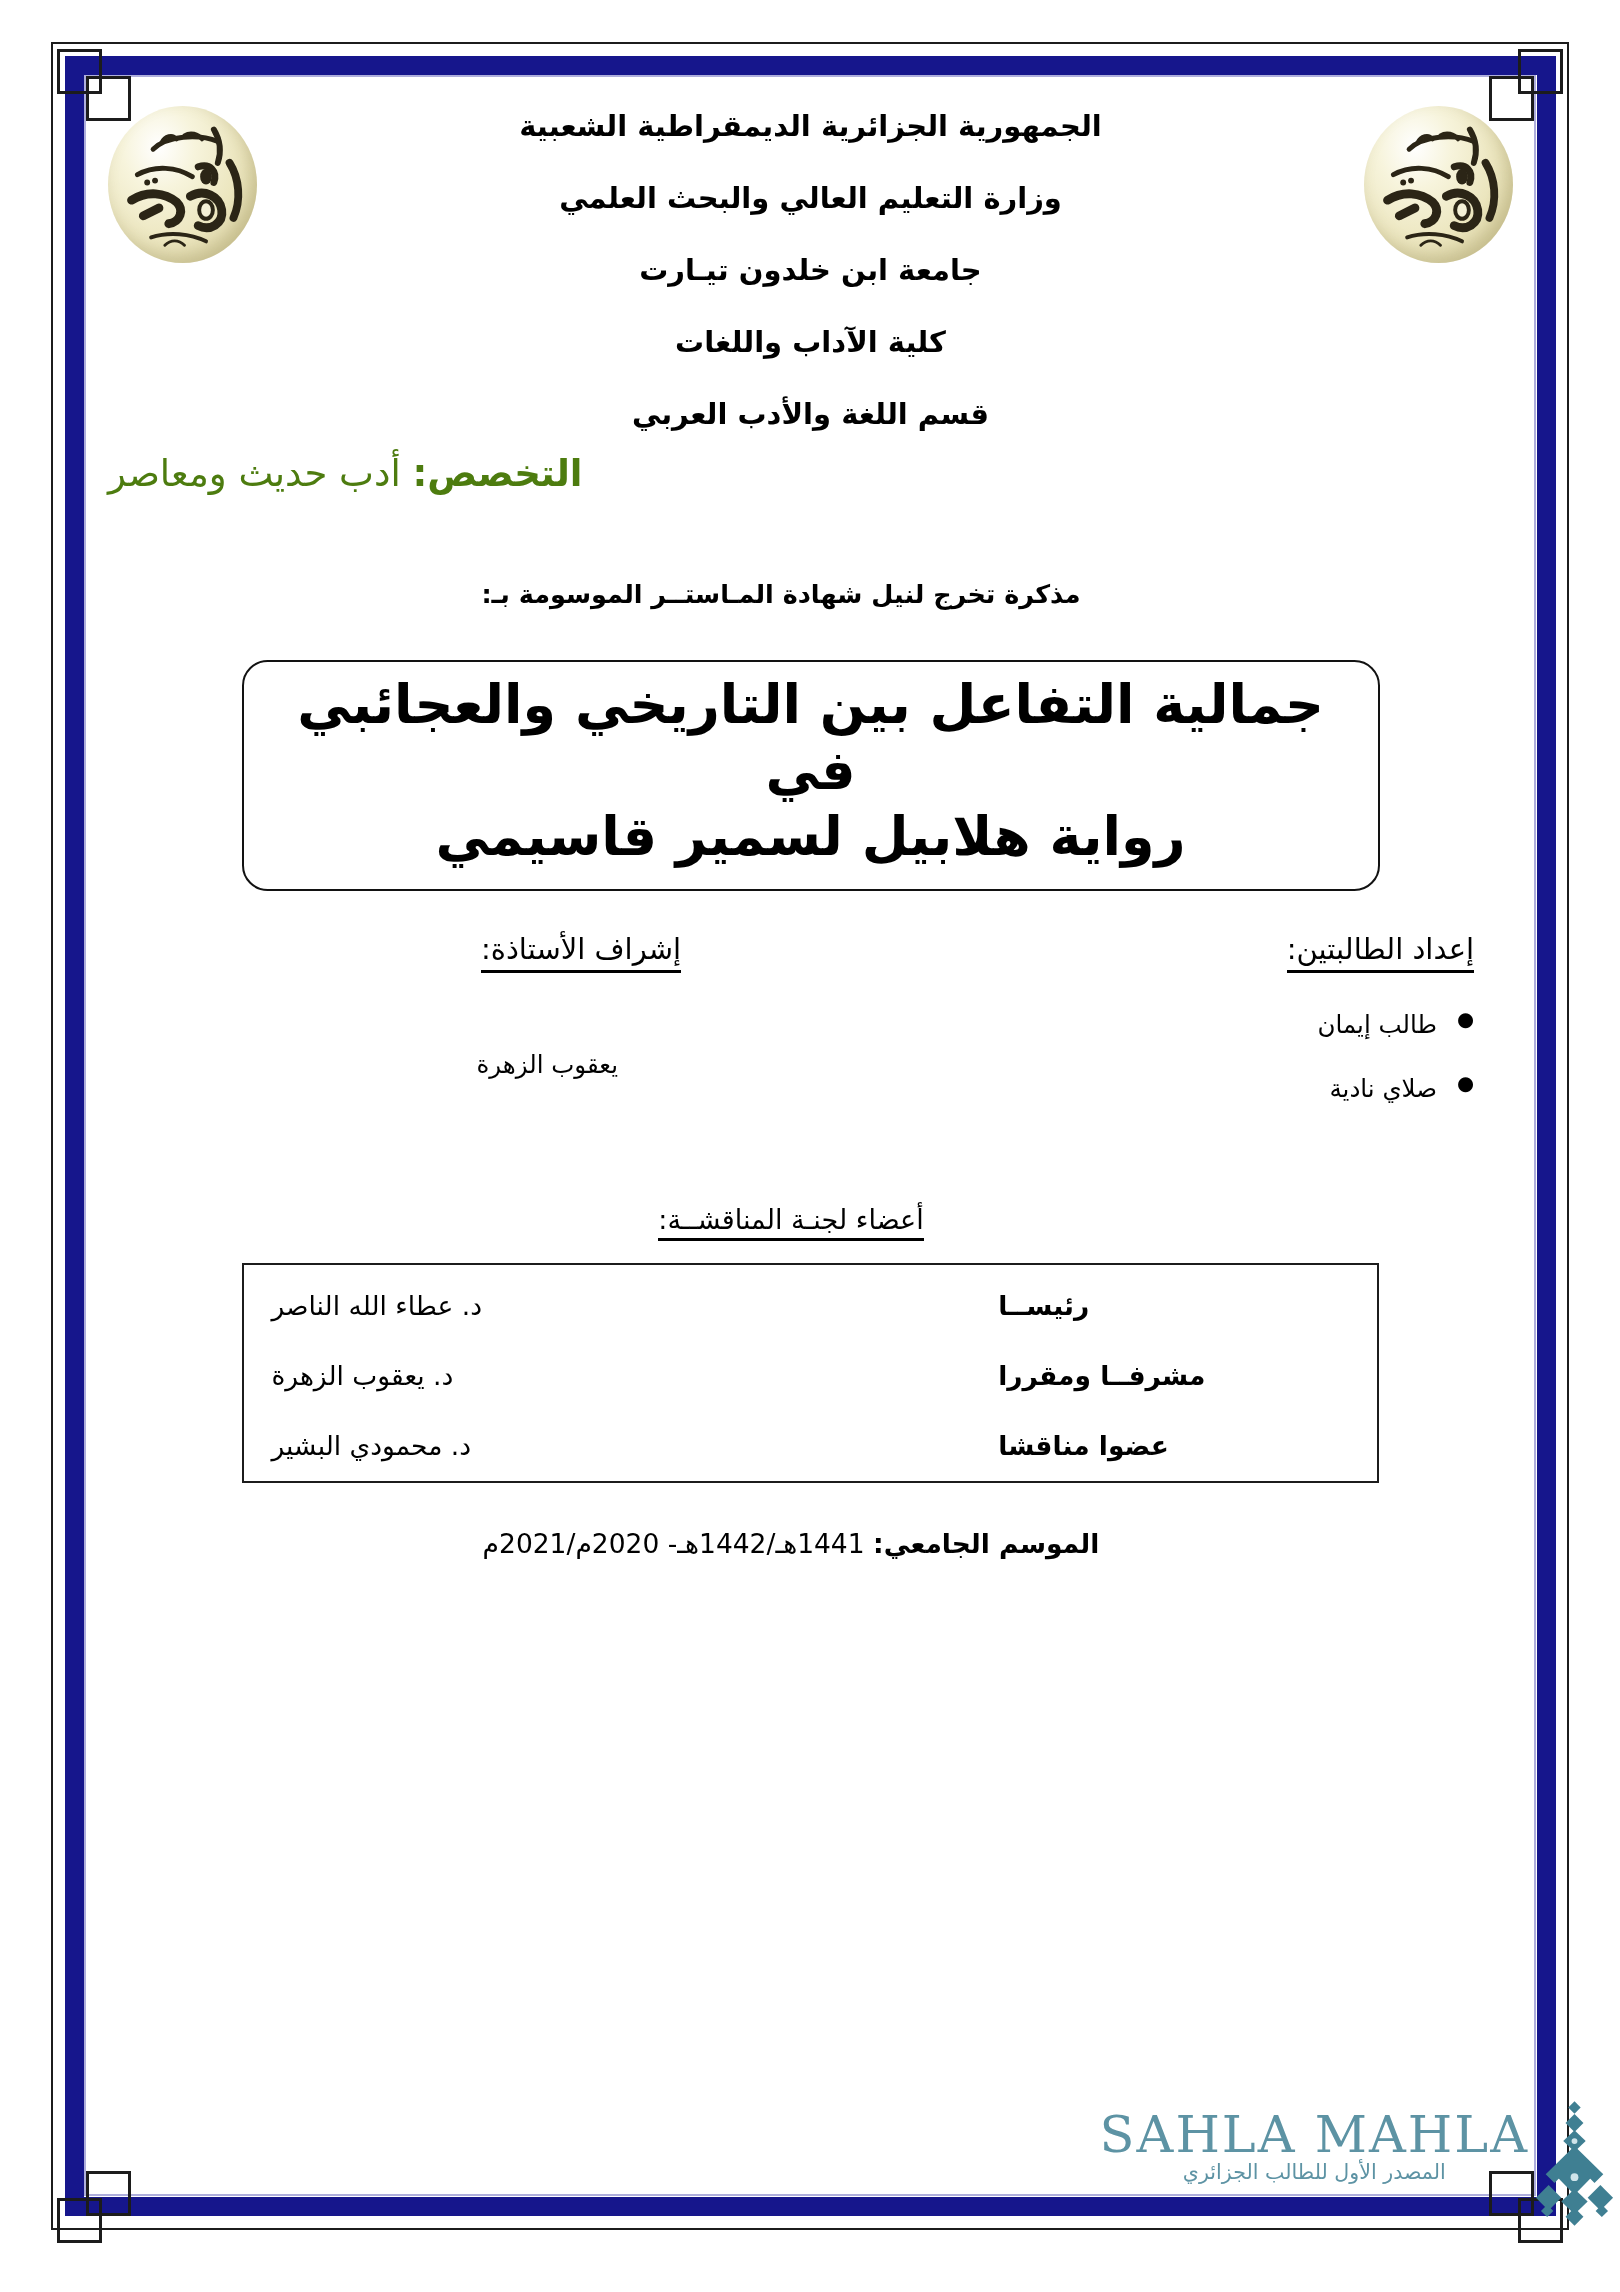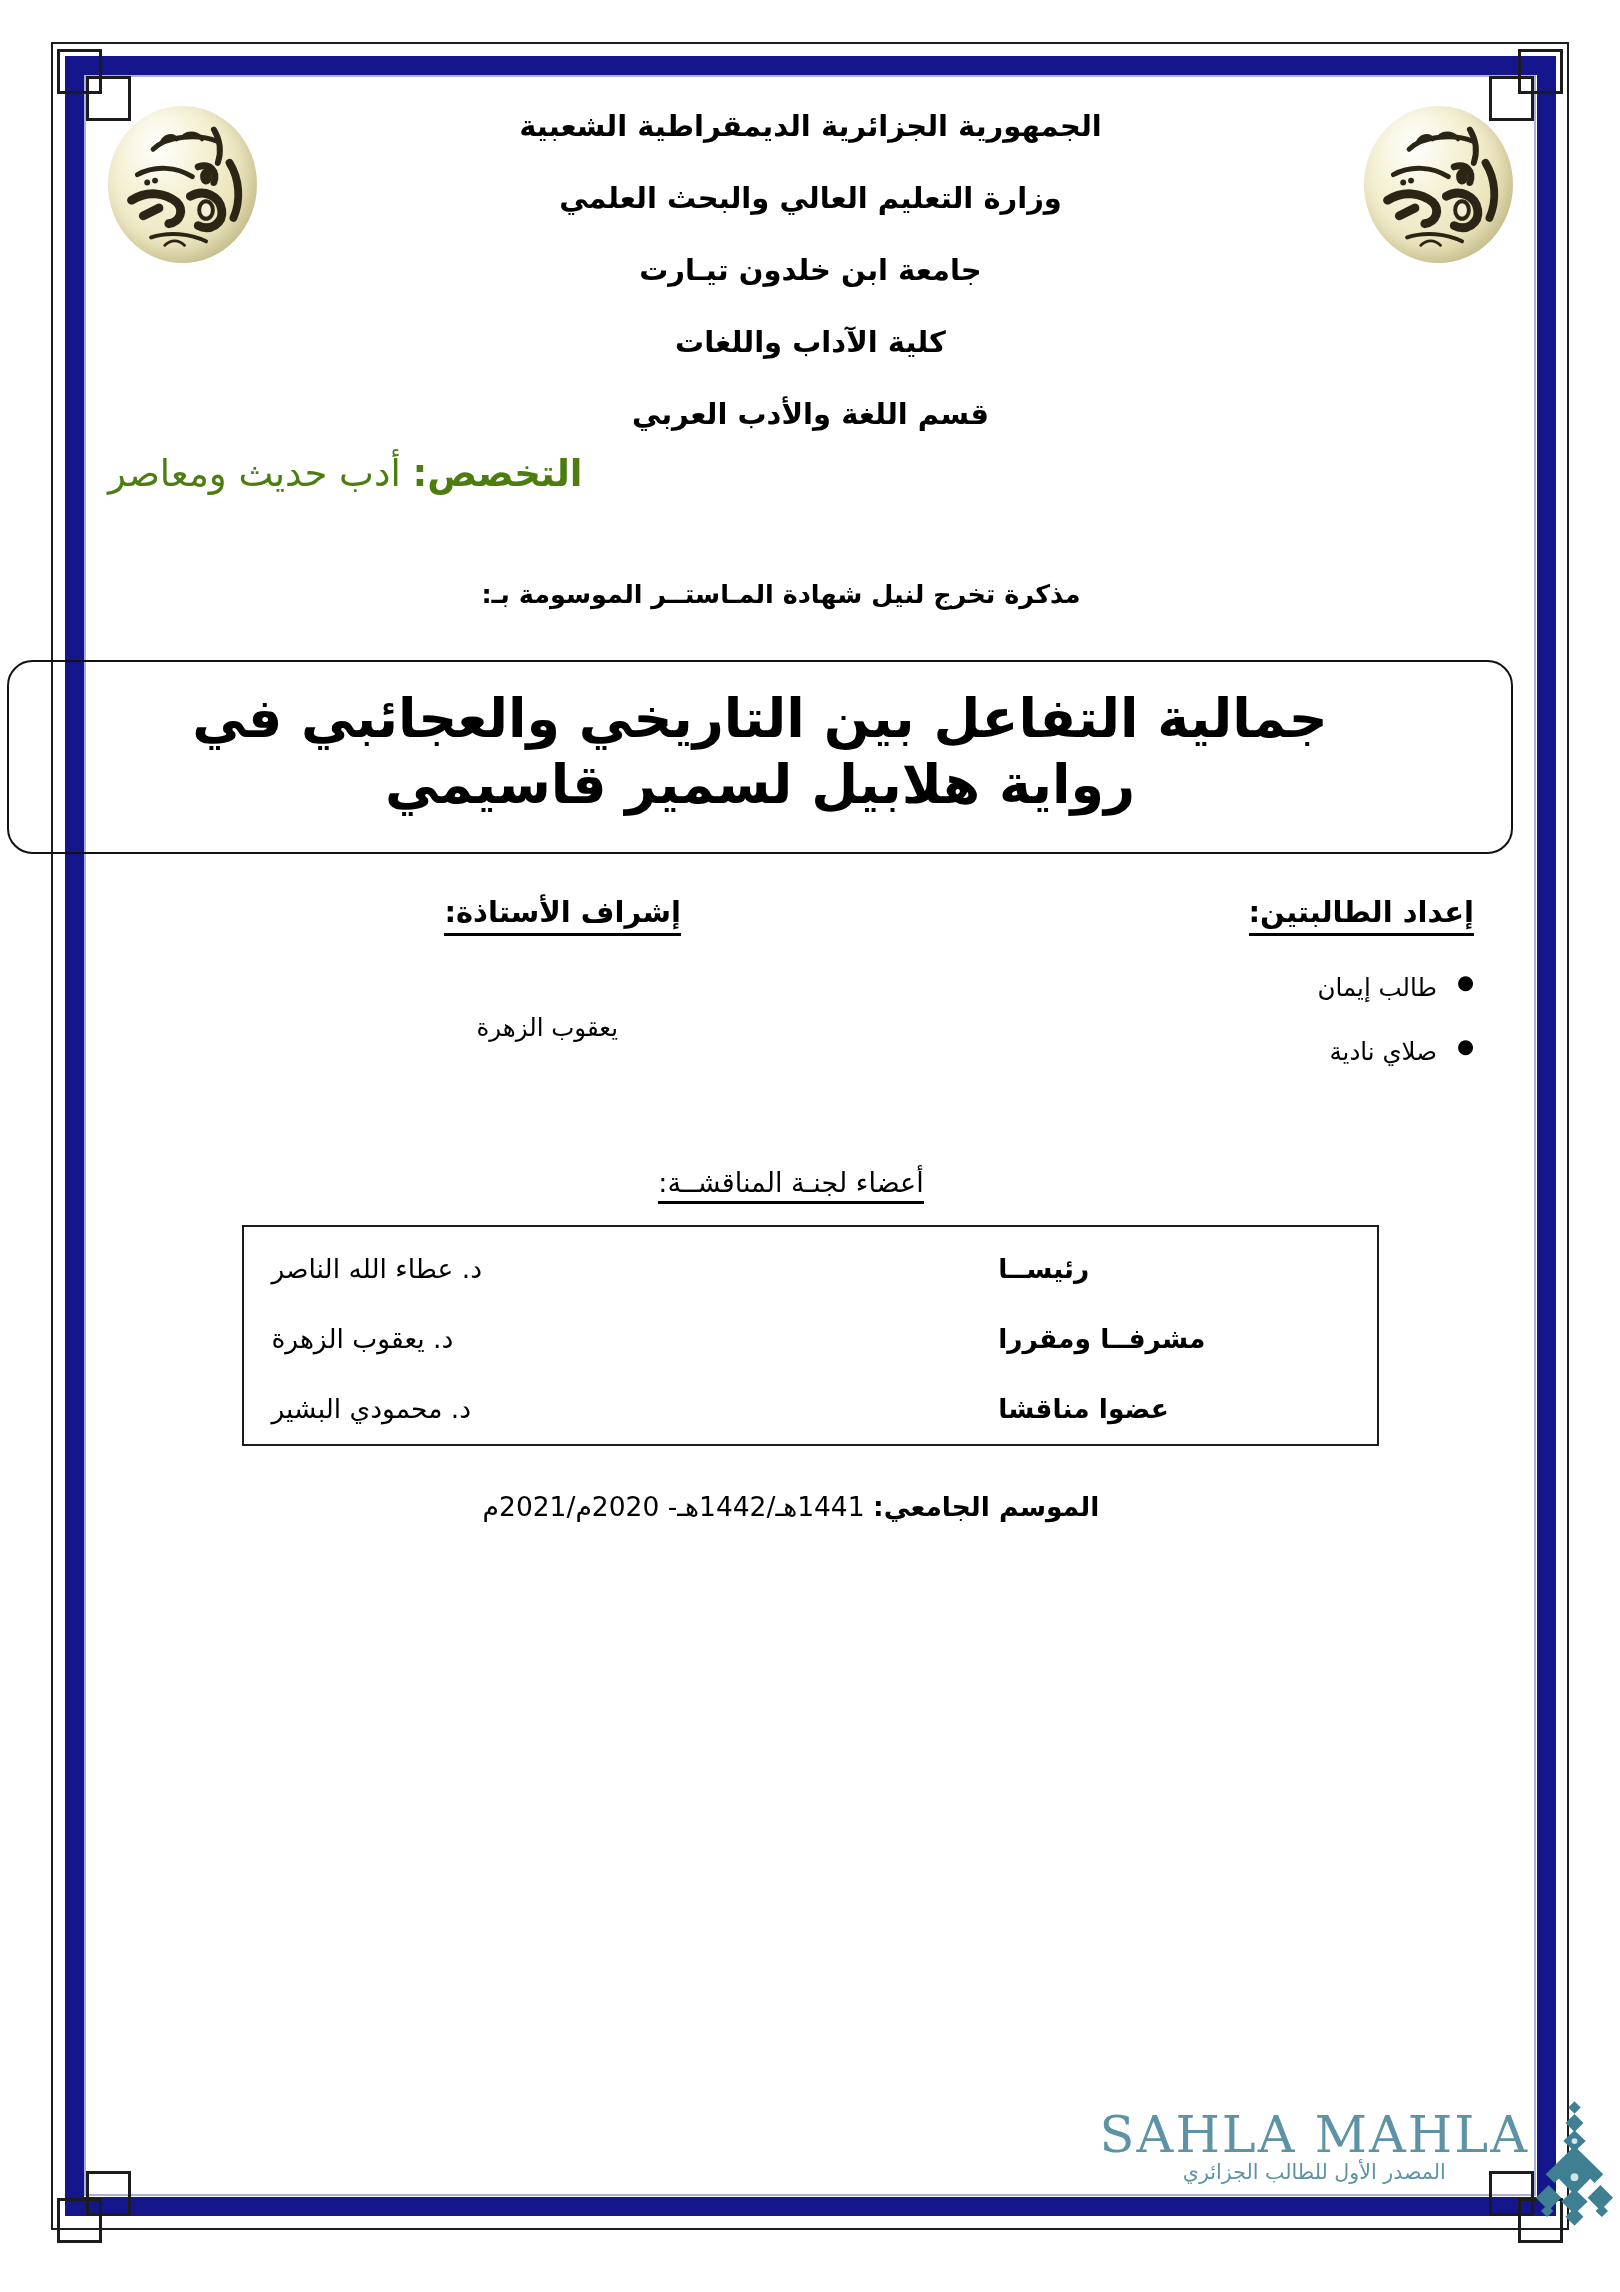--- a/index.html
+++ b/index.html
@@ -123,21 +123,21 @@
     text-align: center;
     padding-right: 59px;
     font-weight: bold;
     font-size: 25.5px;
     color: #000;
   }
 
   
   .title-box {
     margin: 51px auto 0 auto;
-    width: 1506px;
+    width: 1138px;
     min-height: 194px;
     border: 2.9px solid #121212;
     border-radius: 25.5px;
     display: flex;
     align-items: center;
     justify-content: center;
     padding: 9.8px 33px 19.6px 33px;
   }
   .title-box .title-text {
     font-weight: bold;
@@ -161,21 +161,21 @@
     text-align: right;
   }
   .col-supervisor {
     position: absolute;
     left: 152px;
     top: 0;
     width: 421px;
     text-align: right;
   }
   .col-heading {
-    font-weight: bold;
+    font-weight: normal;
     font-size: 29px;
     color: #000;
     display: inline-block;
     border-bottom: 3.9px solid #000;
     padding-bottom: 3.9px;
     margin-bottom: 37px;
   }
   .student-list {
     list-style: none;
     margin: 0;

